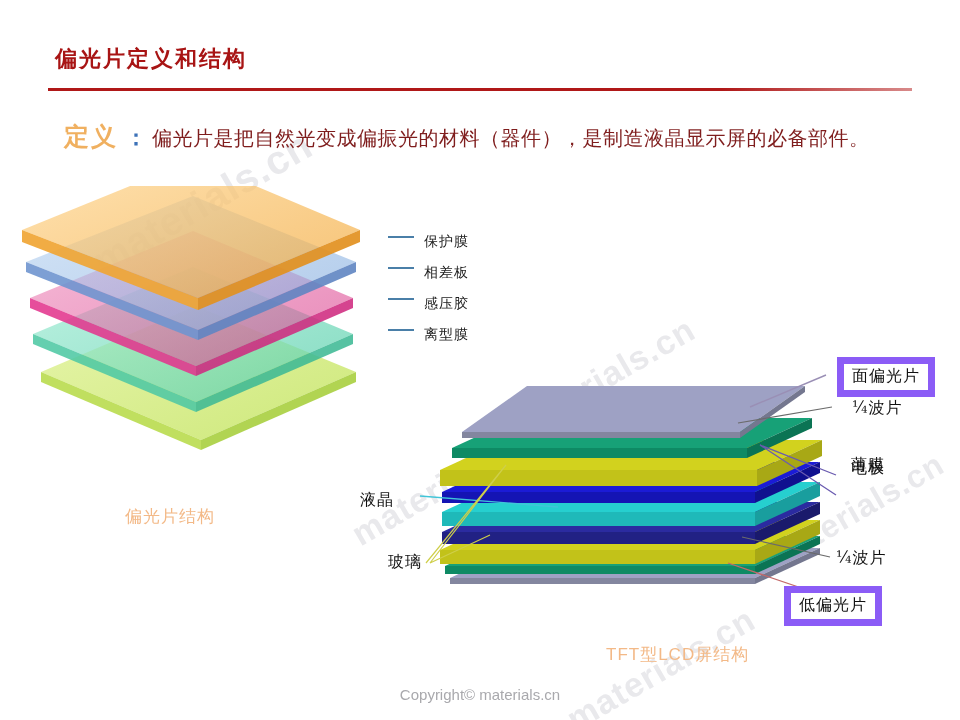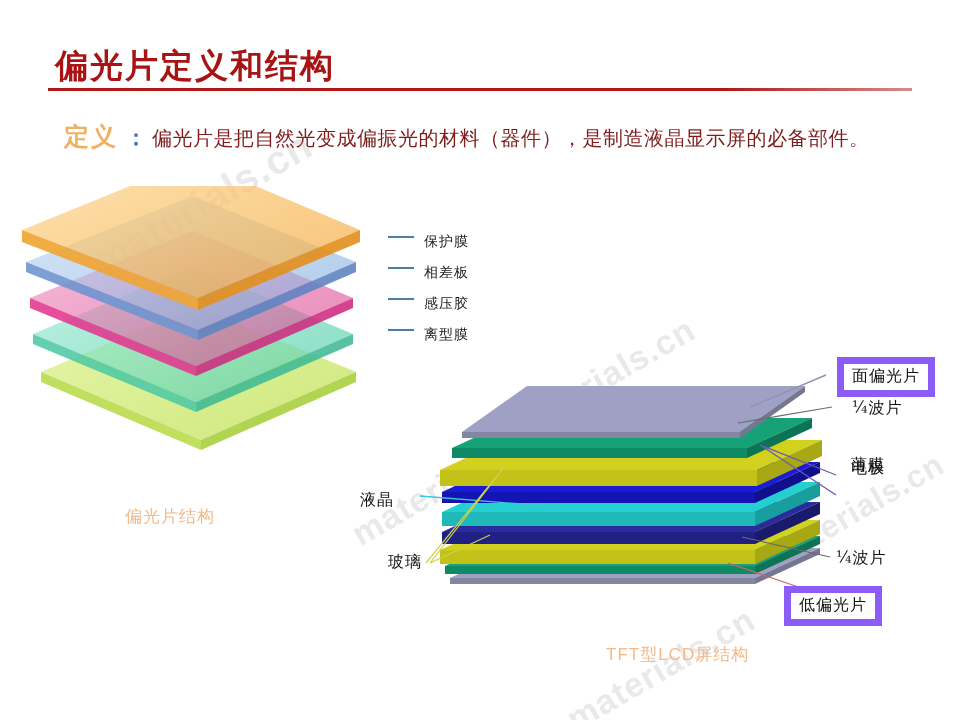--- a/index.html
+++ b/index.html
@@ -11,21 +11,21 @@
 
   
   .wm{
     position:absolute;color:#e9e9ec;font-size:40px;font-weight:600;
     transform:rotate(-30deg);transform-origin:left top;white-space:nowrap;
     user-select:none;letter-spacing:1px;
   }
 
   
   .title{
-    position:absolute;left:55px;top:44px;font-size:33px;font-weight:bold;
+    position:absolute;left:55px;top:44px;font-size:22px;font-weight:bold;
     color:#a81414;letter-spacing:2px;
   }
   .title-rule{
     position:absolute;left:48px;top:88px;width:864px;height:3px;
     background:linear-gradient(to right,#b01818 0%,#b01818 78%,#d88a8a 100%);
   }
 
   
   .logo{position:absolute;right:35px;top:12px;width:215px;text-align:center;}
   .logo-main{
@@ -260,14 +260,15 @@
 
   <div class="boxed" style="left:837px;top:357px;">面偏光片</div>
   <div class="plain" style="left:852px;top:398px;">¼波片</div>
   <div class="plain" style="left:851px;top:455px;">薄膜</div>
   <div class="plain" style="left:851px;top:458px;text-align:right;">电极</div>
   <div class="plain" style="left:836px;top:548px;">¼波片</div>
   <div class="boxed" style="left:784px;top:586px;">低偏光片</div>
   <div class="plain" style="left:360px;top:490px;">液晶</div>
   <div class="plain" style="left:388px;top:552px;">玻璃</div>
 
+  <div class="footer">Copyright© materials.cn</div>
 
 </div>
 
 </body></html>

